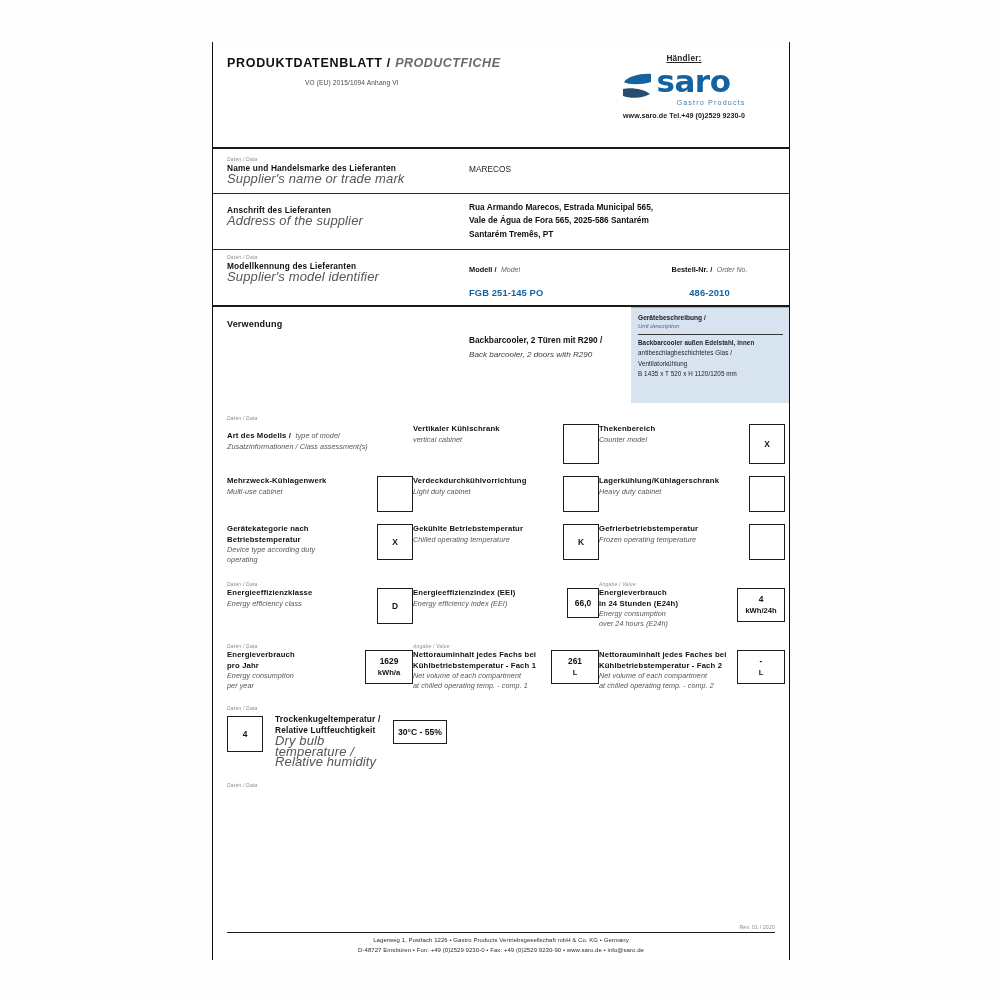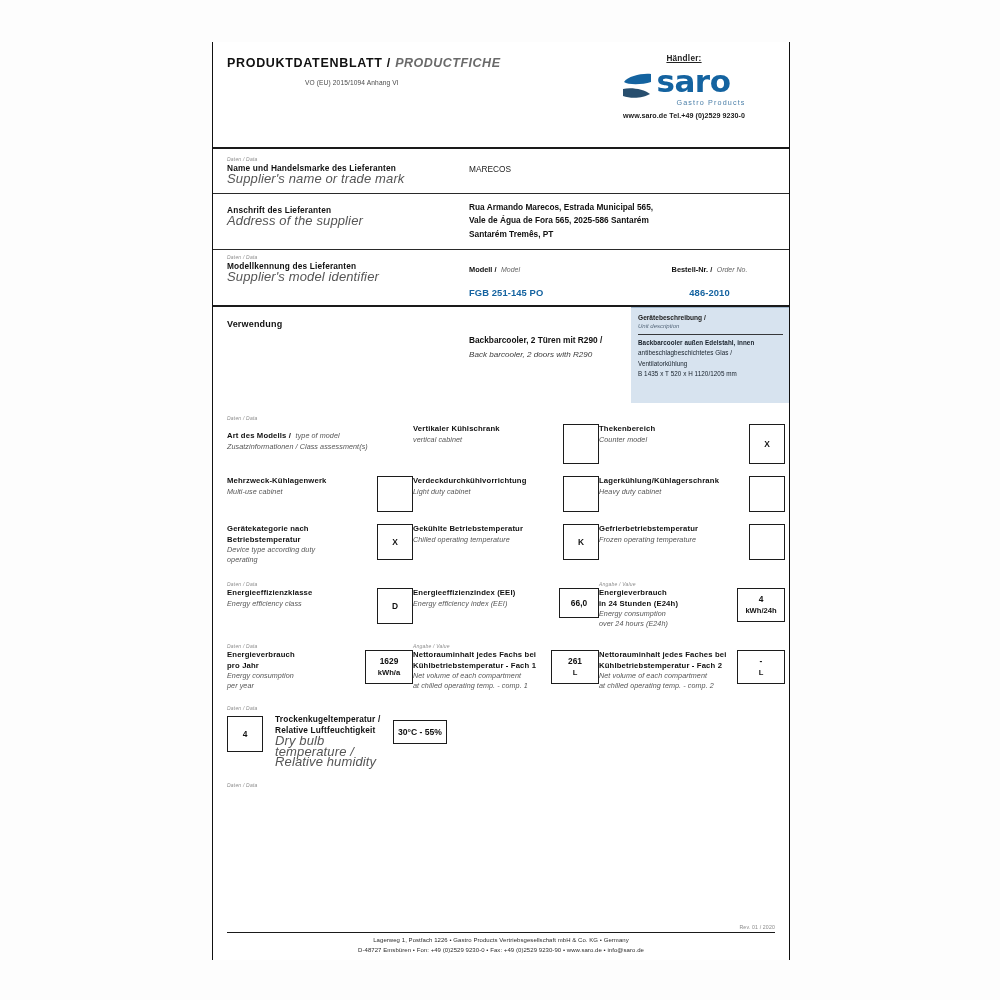--- a/index.html
+++ b/index.html
@@ -250,21 +250,21 @@
     flex: 0 0 auto;
     display: flex;
     align-items: center;
     justify-content: center;
     font-size: 8.4px;
     font-weight: bold;
     color: #111;
     box-sizing: border-box;
     background: #fff;
   }
-  .box.sm { width: 40px; height: 30px; margin-left: 20px; }
+  .box.sm { width: 32px; height: 30px; margin-left: 20px; }
   .box.tall { width: 36px; height: 40px; }
   .box.wideval {
     width: 48px; height: 34px;
     flex-direction: column;
     line-height: 11px;
   }
   .box.wide2 {
     width: 54px; height: 24px;
     font-size: 8.6px;
     text-align: right;

